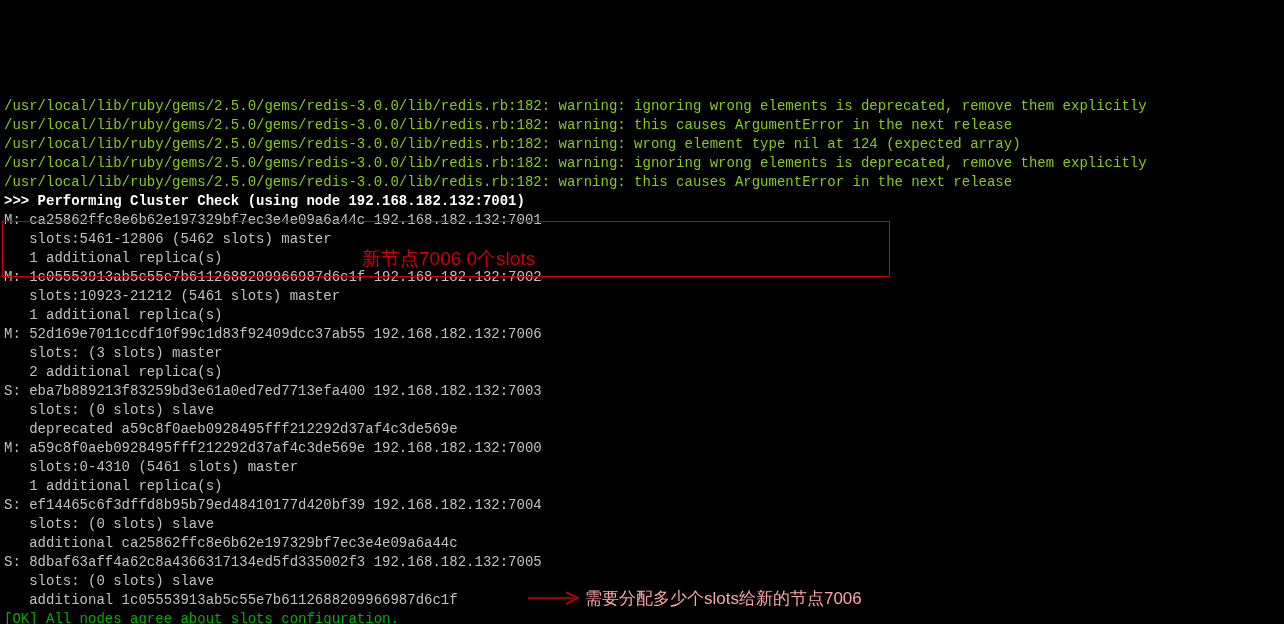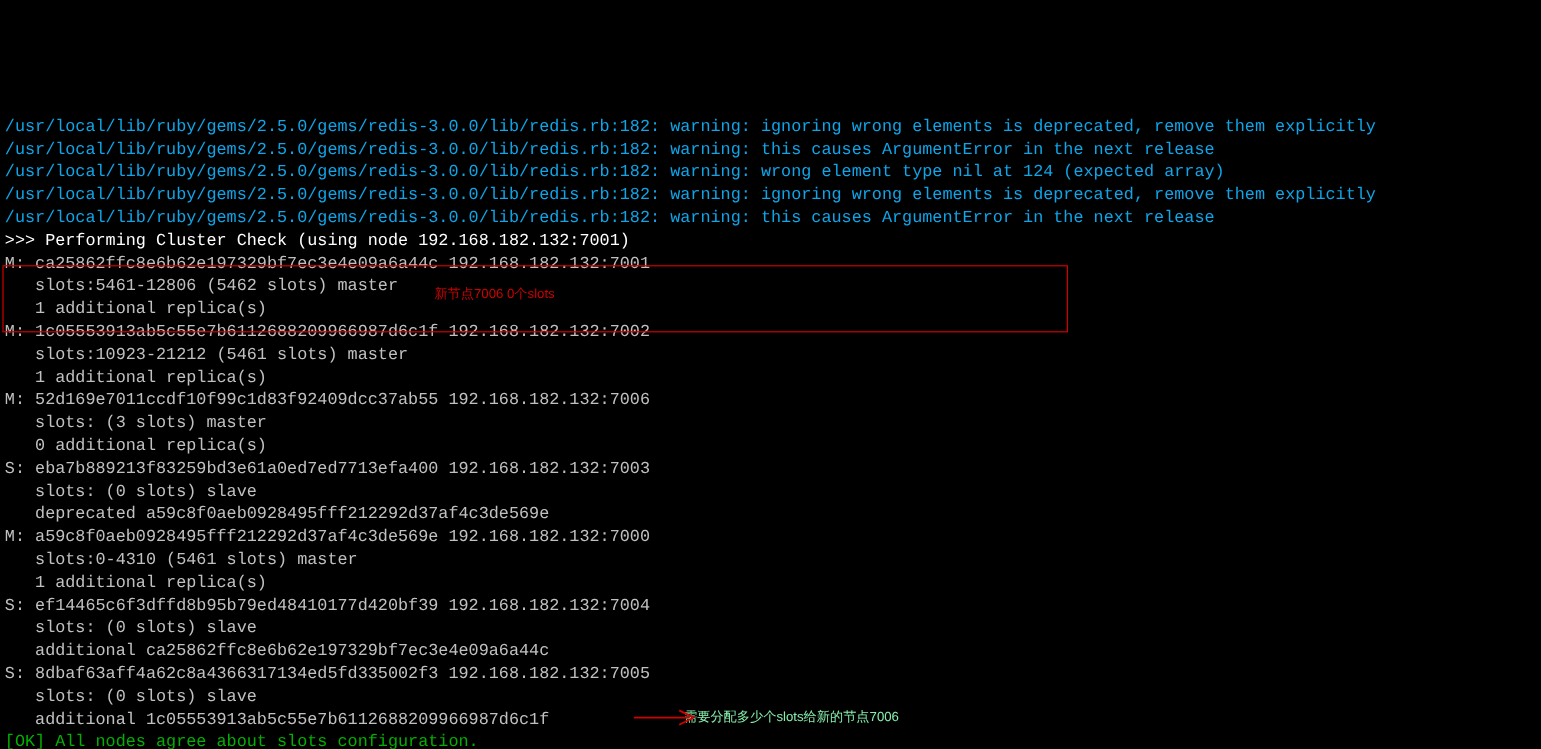--- a/index.html
+++ b/index.html
@@ -8,46 +8,46 @@
     color: #c0c0c0;
     font-family: Consolas, 'Courier New', monospace;
     font-size: 14px;
     line-height: 19px;
     width: 1284px;
     height: 624px;
     overflow: hidden;
     white-space: pre;
     padding: 2px 4px;
   }
-  .warn { color: #0ea5e9; }
-  .bold { font-weight: normal; color: #fff; }
+  .warn { color: #84cc16; }
+  .bold { font-weight: bold; color: #fff; }
   .ok { color: #00b000; }
   .highlight-box {
     position: absolute;
     border: 1px solid #d00000;
     left: 2px;
     top: 221px;
     width: 888px;
     height: 56px;
     pointer-events: none;
   }
   .anno1 {
     position: absolute;
     color: #d00000;
     left: 362px;
-    top: 236px;
-    font-size: 11px;
+    top: 249px;
+    font-size: 19px;
     font-family: "Microsoft YaHei", sans-serif;
   }
   .anno2 {
     position: absolute;
-    color: #86efac;
-    left: 570px;
+    color: #fca5a5;
+    left: 585px;
     top: 589px;
-    font-size: 11px;
+    font-size: 17px;
     font-family: "Microsoft YaHei", sans-serif;
   }
   .arrow {
     position: absolute;
     left: 528px;
     top: 590px;
     width: 54px;
     height: 16px;
     pointer-events: none;
   }
@@ -65,21 +65,21 @@
 <span class="warn">/usr/local/lib/ruby/gems/2.5.0/gems/redis-3.0.0/lib/redis.rb:182: warning: this causes ArgumentError in the next release</span>
 <span class="bold">&gt;&gt;&gt; Performing Cluster Check (using node 192.168.182.132:7001)</span>
 <span>M: ca25862ffc8e6b62e197329bf7ec3e4e09a6a44c 192.168.182.132:7001</span>
 <span>   slots:5461-12806 (5462 slots) master</span>
 <span>   1 additional replica(s)</span>
 <span>M: 1c05553913ab5c55e7b6112688209966987d6c1f 192.168.182.132:7002</span>
 <span>   slots:10923-21212 (5461 slots) master</span>
 <span>   1 additional replica(s)</span>
 <span>M: 52d169e7011ccdf10f99c1d83f92409dcc37ab55 192.168.182.132:7006</span>
 <span>   slots: (3 slots) master</span>
-<span>   0 additional replica(s)</span>
+<span>   2 additional replica(s)</span>
 <span>S: eba7b889213f83259bd3e61a0ed7ed7713efa400 192.168.182.132:7003</span>
 <span>   slots: (0 slots) slave</span>
 <span>   deprecated a59c8f0aeb0928495fff212292d37af4c3de569e</span>
 <span>M: a59c8f0aeb0928495fff212292d37af4c3de569e 192.168.182.132:7000</span>
 <span>   slots:0-4310 (5461 slots) master</span>
 <span>   1 additional replica(s)</span>
 <span>S: ef14465c6f3dffd8b95b79ed48410177d420bf39 192.168.182.132:7004</span>
 <span>   slots: (0 slots) slave</span>
 <span>   additional ca25862ffc8e6b62e197329bf7ec3e4e09a6a44c</span>
 <span>S: 8dbaf63aff4a62c8a4366317134ed5fd335002f3 192.168.182.132:7005</span>

